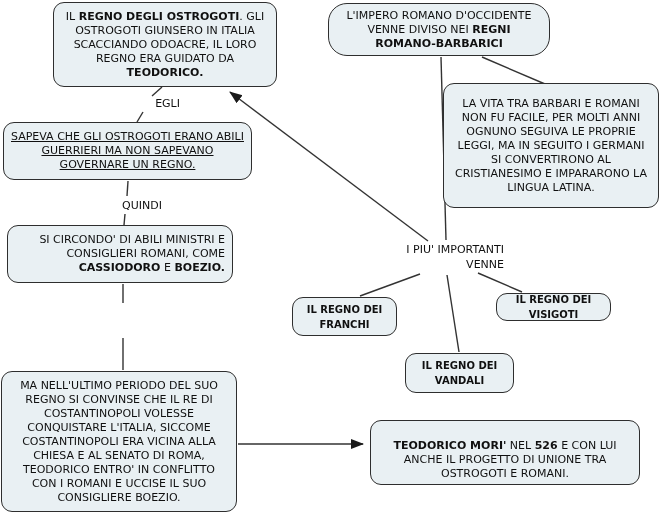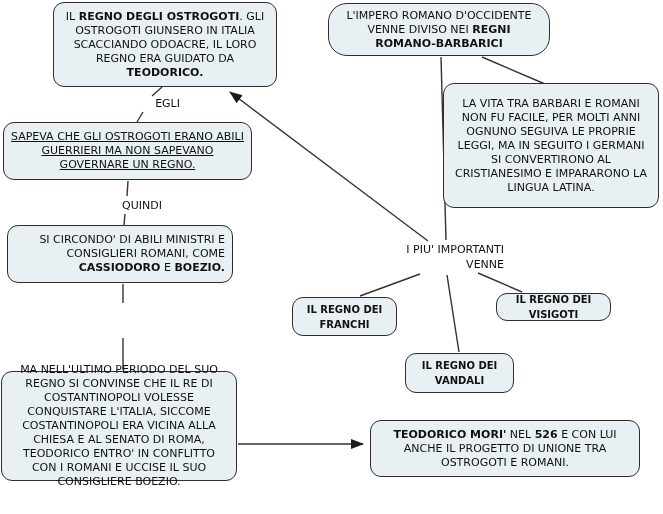--- a/index.html
+++ b/index.html
@@ -20,25 +20,25 @@
   .kingdom { font-weight:bold; font-size:10px; line-height:15px; }
   .maplabel {
     position:absolute; text-align:right;
     font-size:11px; line-height:15px; color:#101010;
   }
   .n-ostrogoti { left:53px;  top:2px;   width:224px; height:85px; }
   .n-impero    { left:328px; top:3px;   width:222px; height:53px;border-radius:19px; }
   .n-vita      { left:443px; top:83px;  width:216px; height:125px;text-align:center; }
   .n-sapeva    { left:3px;   top:122px; width:249px; height:58px;text-decoration:underline; }
   .n-circondo  { left:7px;   top:225px; width:226px; height:58px;text-align:right; }
-  .n-ultimo    { left:1px;   top:371px; width:236px; height:110px; }
+  .n-ultimo    { left:1px;   top:371px; width:236px; height:141px; }
   .n-franchi   { left:292px; top:297px; width:105px; height:39px; }
   .n-visigoti  { left:496px; top:293px; width:115px; height:28px; }
   .n-vandali   { left:405px; top:353px; width:109px; height:40px; }
-  .n-mori      { left:370px; top:420px; width:270px; height:57px; }
+  .n-mori      { left:370px; top:420px; width:270px; height:65px;align-items:flex-end; }
   .l-egli   { left:110px; top:96px;  width:70px; }
   .l-quindi { left:90px;  top:198px; width:72px; }
   .l-regno  { left:33px;  top:304px; width:184px; }
   .l-piu    { left:384px; top:242px; width:120px; }
 </style>
 </head>
 <body>
 
 <div id="canvas">
 

